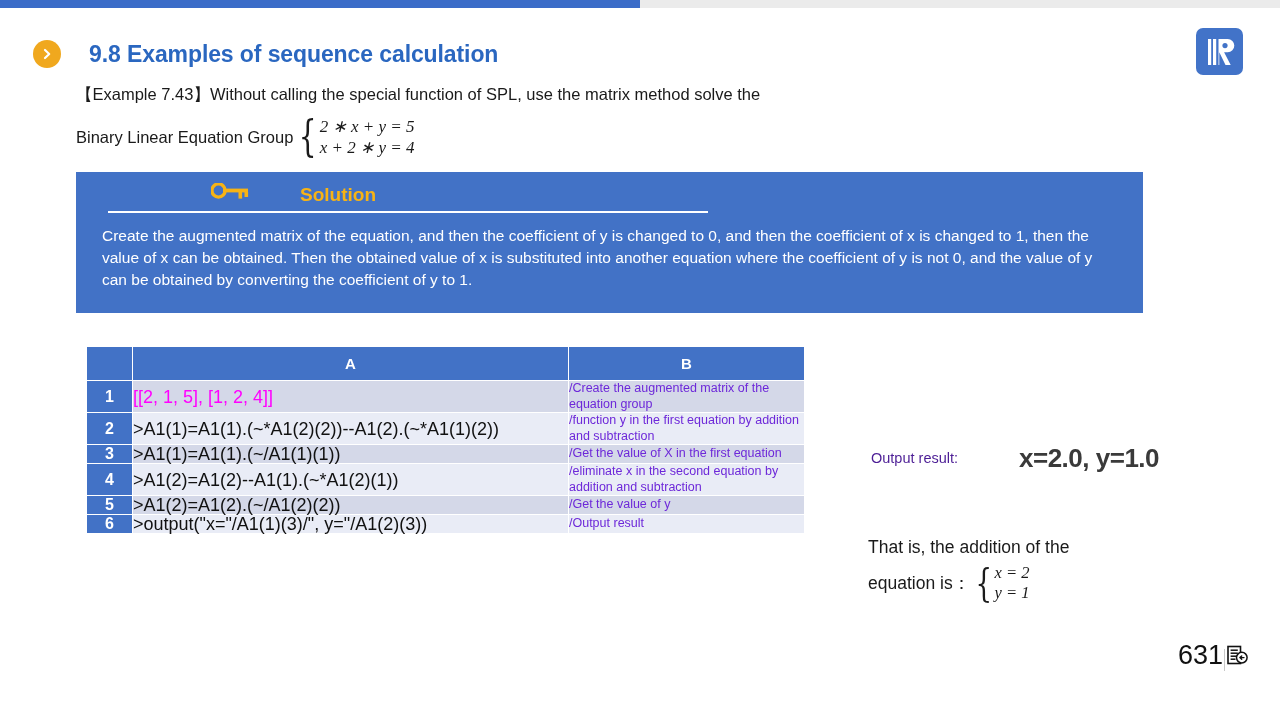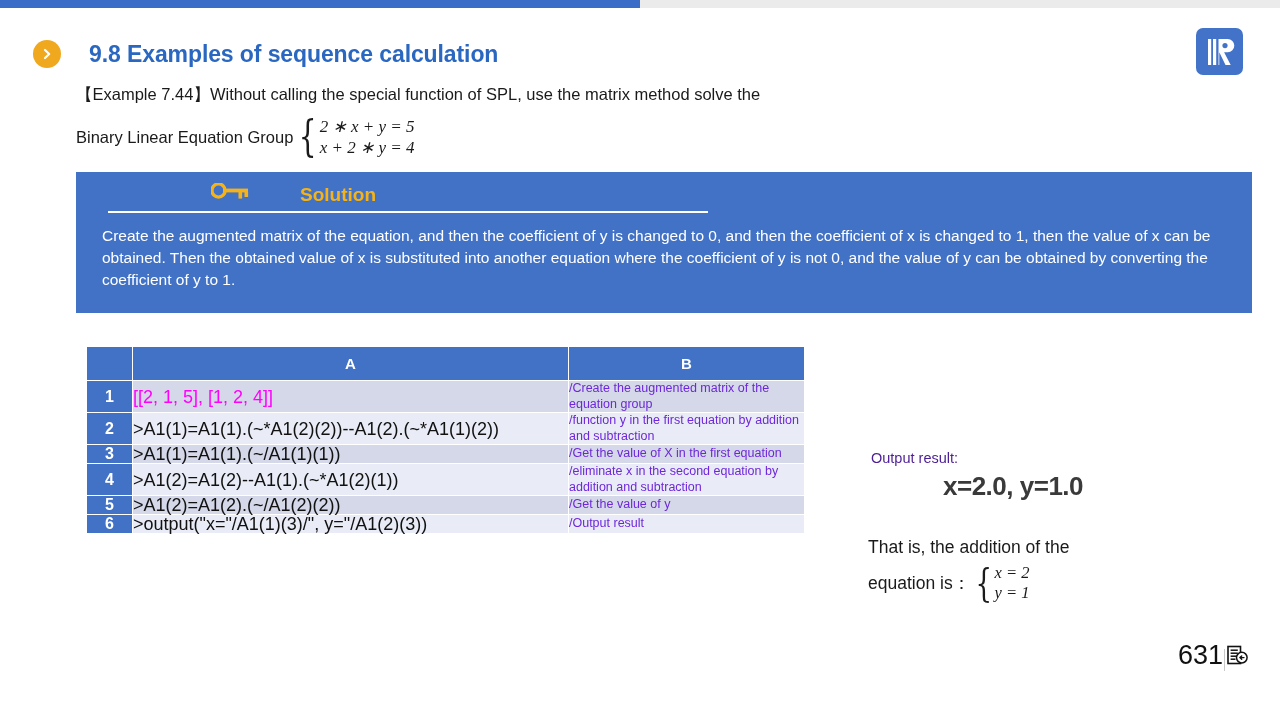--- a/index.html
+++ b/index.html
@@ -103,21 +103,21 @@
     line-height: 21px;
     margin-left: -2px;
   }
   .math-eqs span { display: block; white-space: nowrap; }
 
   
   #solution-box {
     position: absolute;
     top: 172px;
     left: 76px;
-    width: 1176px;
+    width: 1067px;
     height: 141px;
     background: #4272c6;
     box-sizing: border-box;
   }
   #solution-head {
     display: flex;
     align-items: center;
     padding: 11px 0 0 135px;
     gap: 49px;
   }
@@ -195,27 +195,26 @@
   #output-label {
     position: absolute;
     top: 450px;
     left: 871px;
     font-size: 14.5px;
     color: #4c1d95;
   }
   #output-value {
     position: absolute;
     top: 443px;
-    left: 943px;
+    left: 1019px;
     font-size: 26px;
     font-weight: bold;
     color: #3a3a3a;
     letter-spacing: -0.5px;
     white-space: nowrap;
-    margin-top: 28px;
   }
   #conclusion {
     position: absolute;
     top: 532px;
     left: 868px;
     width: 330px;
     font-size: 17.5px;
     color: #1a1a1a;
     line-height: 31px;
   }
@@ -266,21 +265,21 @@
 <div id="title-row">
   <span id="title-bullet">
     <svg width="12" height="12" viewBox="0 0 12 12" aria-hidden="true">
       <path d="M4 2 L8.2 6 L4 10" fill="none" stroke="#ffffff" stroke-width="2.2" stroke-linecap="round" stroke-linejoin="round"></path>
     </svg>
   </span>
   <span id="slide-title">9.8 Examples of sequence calculation</span>
 </div>
 
 <div id="example-block">
-  <div id="example-line1">【Example 7.44】Without calling the special function of SPL, use the matrix method solve the</div>
+  <div id="example-line1">【Example 7.43】Without calling the special function of SPL, use the matrix method solve the</div>
   <div id="example-line2">
     <span>Binary Linear Equation Group</span>
     <span class="math-brace">{</span>
     <span class="math-eqs">
       <span>2 ∗ x + y = 5</span>
       <span>x + 2 ∗ y = 4</span>
     </span>
   </div>
 </div>
 

